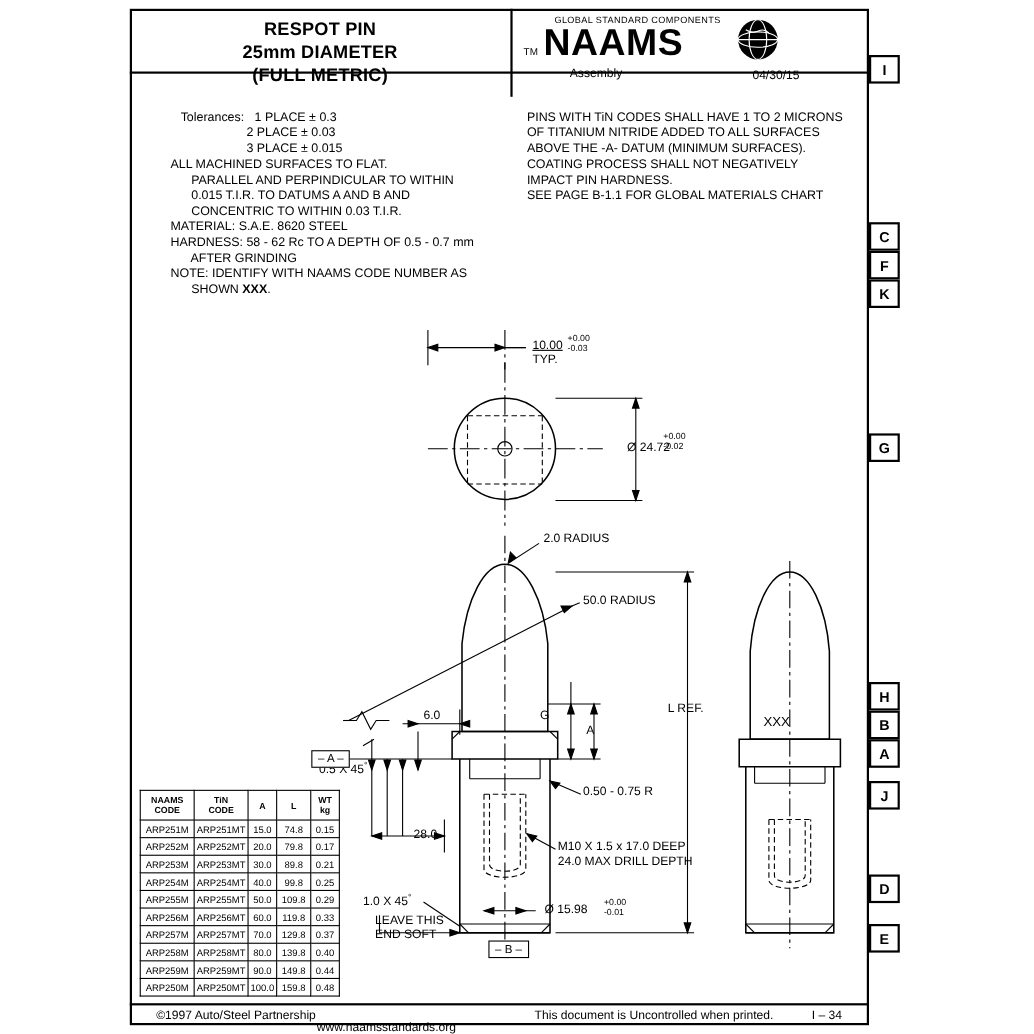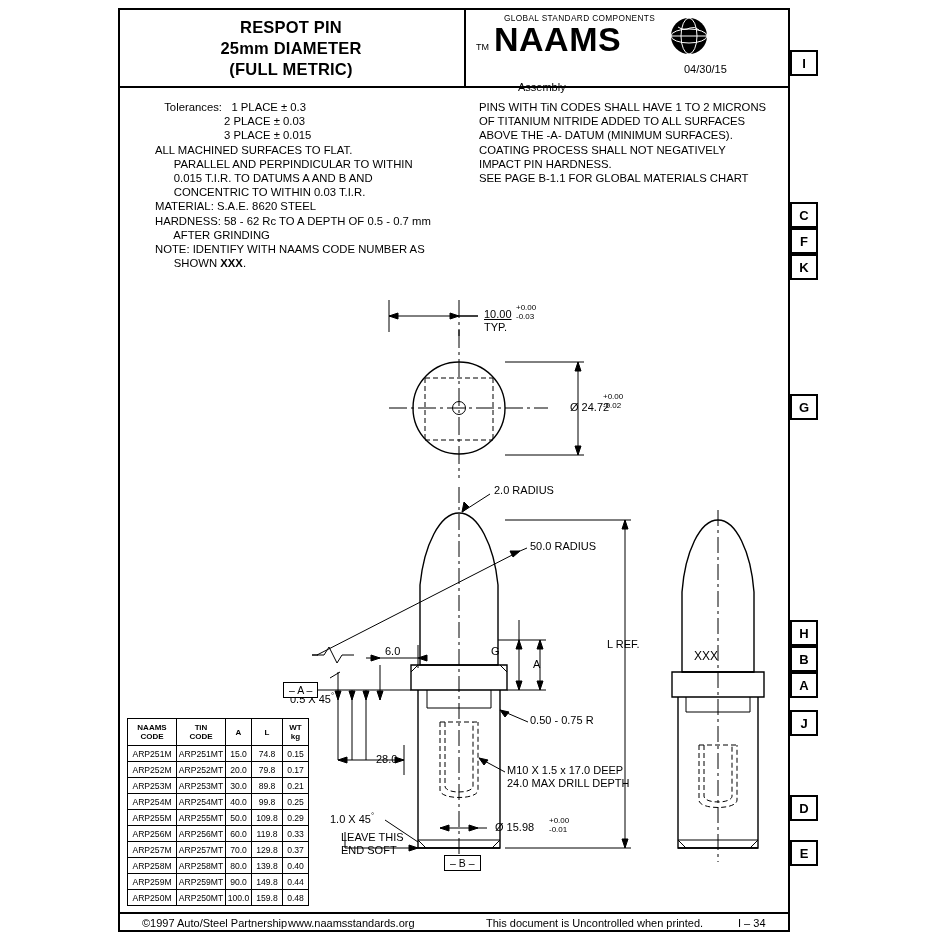--- a/index.html
+++ b/index.html
@@ -3,46 +3,46 @@
 <meta charset="utf-8">
 <style>
   html,body{margin:0;padding:0;background:#ffffff;}
   body{width:940px;height:940px;font-family:"Liberation Sans",sans-serif;color:#000;overflow:hidden;}
   #sheet{position:relative;width:940px;height:940px;}
 
   
   .border-outer{position:absolute;left:118px;top:8px;width:672px;height:924px;border:2px solid #000;box-sizing:border-box;}
 
   
-  .title-block{position:absolute;left:118px;top:8px;width:672px;height:80px;border-bottom:2px solid #000;box-sizing:border-box;}
+  .title-block{position:absolute;left:118px;top:8px;width:672px;height:59px;border-bottom:2px solid #000;box-sizing:border-box;}
   .title-left{position:absolute;left:0;top:0;width:348px;height:80px;border-right:2px solid #000;box-sizing:border-box;
     display:flex;flex-direction:column;align-items:center;justify-content:center;}
   .title-left div{font-weight:bold;font-size:16.5px;line-height:21px;letter-spacing:.2px;}
   .title-right{position:absolute;left:348px;top:0;width:324px;height:80px;}
   .gsc{position:absolute;left:38px;top:5px;font-size:8.3px;letter-spacing:.35px;}
   .naams{position:absolute;left:28px;top:12px;font-size:34px;font-weight:bold;letter-spacing:.5px;}
   .tm{position:absolute;left:10px;top:34px;font-size:9px;}
-  .assembly{position:absolute;left:52px;top:53px;font-size:11px;margin-top:20px;}
+  .assembly{position:absolute;left:52px;top:53px;font-size:11px;}
   .date{position:absolute;left:218px;top:55px;font-size:11px;}
   .globe{position:absolute;left:200px;top:10px;width:46px;height:40px;}
 
   
   .tab{position:absolute;width:28px;height:26px;border:2px solid #000;box-sizing:border-box;
     display:flex;align-items:center;justify-content:center;font-size:13px;font-weight:bold;background:#fff;}
 
   
   .notes{position:absolute;font-size:11.3px;line-height:14.2px;white-space:pre;}
   #notes-left{left:155px;top:100px;}
   #notes-right{left:479px;top:100px;}
   .bld{font-weight:bold;}
 
   
   .footer{position:absolute;left:118px;top:912px;width:672px;height:20px;border-top:2px solid #000;box-sizing:border-box;font-size:11px;}
   .footer span{position:absolute;top:3px;}
-  #f1{left:24px;} #f2{left:170px;} #f3{left:368px;} #f4{left:620px;}
+  #f1{left:24px;} #f2{left:170px;margin-top:11px;} #f3{left:368px;} #f4{left:620px;}
 
   
   .tbl{position:absolute;left:127px;top:718px;border-collapse:collapse;font-size:8.6px;}
   .tbl td,.tbl th{border:1px solid #000;padding:0;text-align:center;height:15px;font-weight:normal;}
   .tbl th{font-weight:bold;font-size:8px;line-height:9px;height:26px;}
   .c0{width:48px;} .c1{width:48px;margin-left:16px;} .c2{width:25px;} .c3{width:30px;} .c4{width:25px;}
 
   
   .lbl{position:absolute;font-size:11px;white-space:pre;line-height:13px;}
   .lbl-s{position:absolute;font-size:8px;white-space:pre;line-height:9px;}

